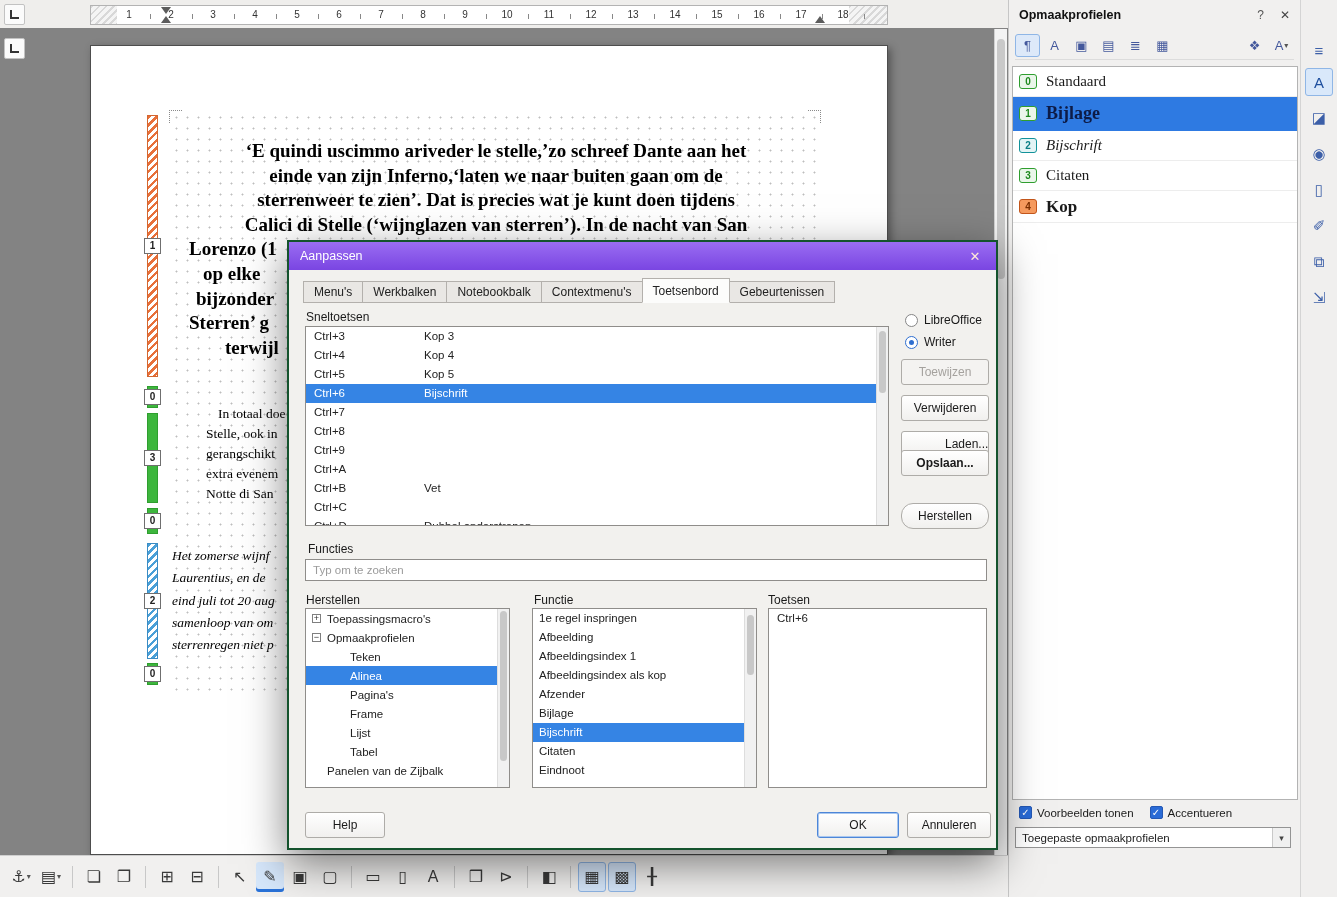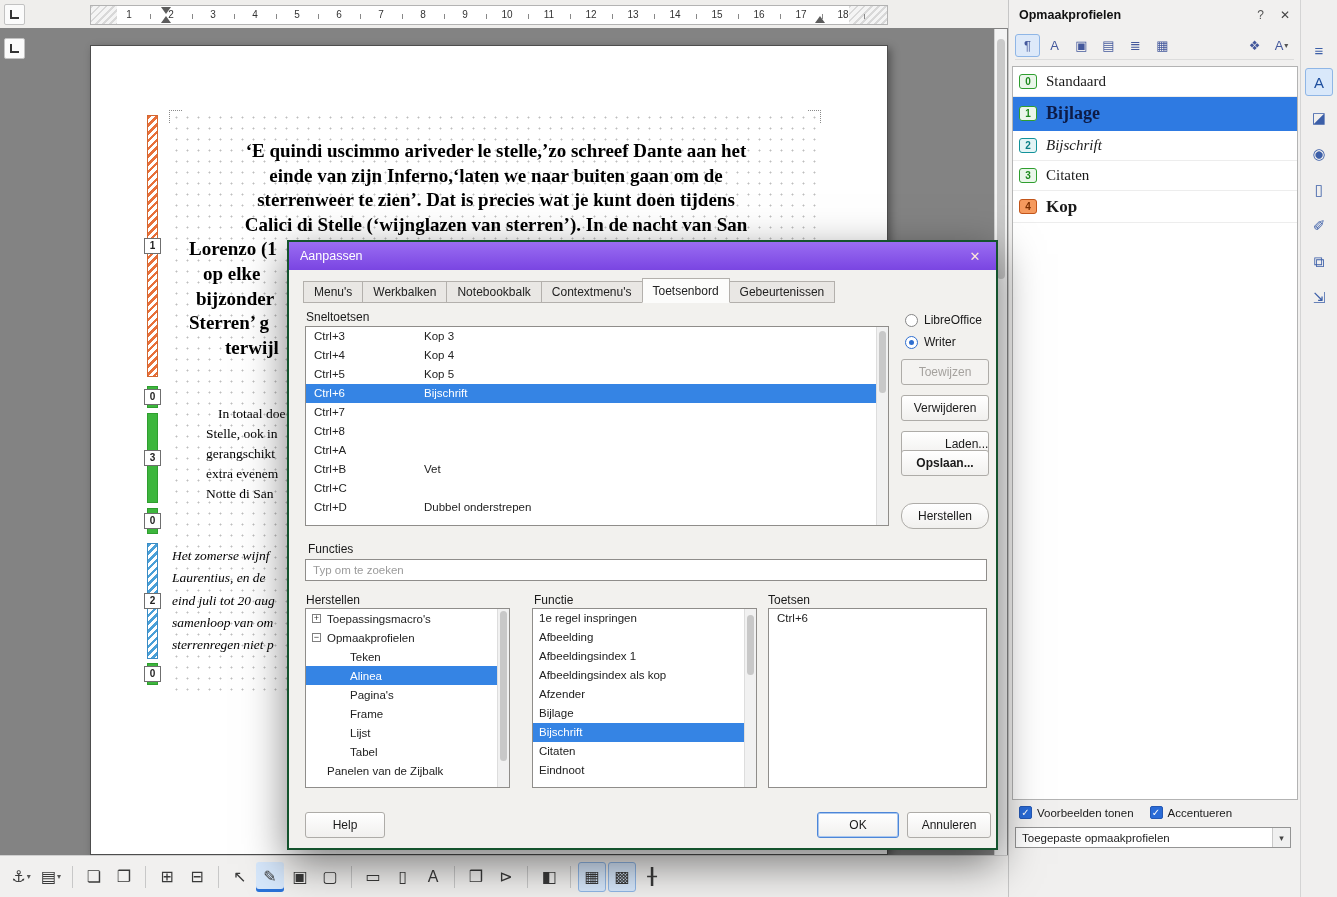--- a/index.html
+++ b/index.html
@@ -272,20 +272,24 @@
           </div>
           <div class="srow-k">
             <div class="k">Ctrl+7</div>
             <div class="f"></div>
           </div>
           <div class="srow-k">
             <div class="k">Ctrl+8</div>
             <div class="f"></div>
           </div>
           <div class="srow-k">
+            <div class="k">Ctrl+9</div>
+            <div class="f"></div>
+          </div>
+          <div class="srow-k">
             <div class="k">Ctrl+A</div>
             <div class="f"></div>
           </div>
           <div class="srow-k">
             <div class="k">Ctrl+B</div>
             <div class="f">Vet</div>
           </div>
           <div class="srow-k">
             <div class="k">Ctrl+C</div>
             <div class="f"></div>

